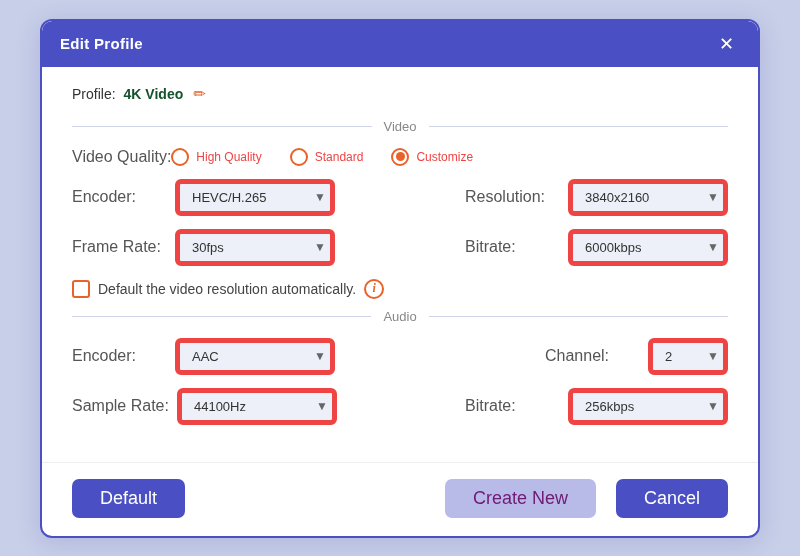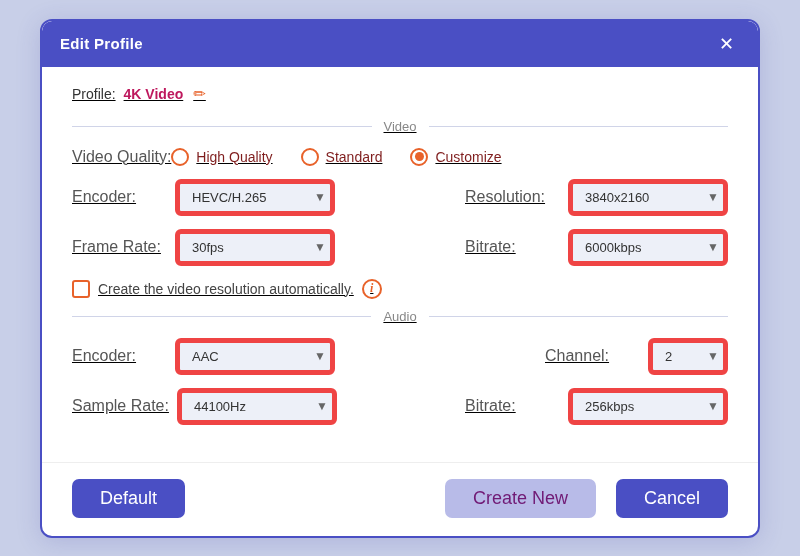--- a/index.html
+++ b/index.html
@@ -41,34 +41,33 @@
       border: none;
       color: #fff;
       font-size: 18px;
       cursor: pointer;
       line-height: 1;
       padding: 2px 6px;
       border-radius: 4px;
     }
     .dialog-body {
       padding: 18px 30px 20px 30px;
-      text-decoration: underline;
     }
     .profile-row {
       display: flex;
       align-items: center;
       margin-bottom: 16px;
       gap: 8px;
     }
     .profile-label {
       color: #333;
       font-size: 14px;
     }
     .profile-value {
-      color: #be185d;
+      color: #14532d;
       font-weight: 600;
       font-size: 14px;
     }
     .edit-icon {
       color: #e8622a;
       font-size: 15px;
       cursor: pointer;
       margin-left: 2px;
     }
     .section-divider {
@@ -127,22 +126,22 @@
       border-color: #e8622a;
     }
     .radio-circle.selected::after {
       content: '';
       width: 9px;
       height: 9px;
       border-radius: 50%;
       background: #e8622a;
     }
     .radio-text {
-      color: #7f1d1d;
-      font-size: 14px;
+      color: #ef4444;
+      font-size: 12px;
     }
     .select-wrap {
       position: relative;
       display: inline-block;
     }
     .form-select {
       appearance: none;
       -webkit-appearance: none;
       background: #edf0f8;
       border: 5px solid #ef4444;
@@ -350,21 +349,21 @@
             <option>4000kbps</option>
             <option>2000kbps</option>
           </select>
           <span class="select-arrow">▼</span>
         </div>
       </div>
     </div>
 
     <div class="checkbox-row">
       <div class="checkbox-box"></div>
-      <span class="checkbox-label">Create the video resolution automatically.</span>
+      <span class="checkbox-label">Default the video resolution automatically.</span>
       <div class="info-icon">i</div>
     </div>
 
     <div class="section-divider" style="margin-top:10px;">
       <div class="line"></div>
       <span class="section-title">Audio</span>
       <div class="line"></div>
     </div>
 
     <div class="form-row two-col">

